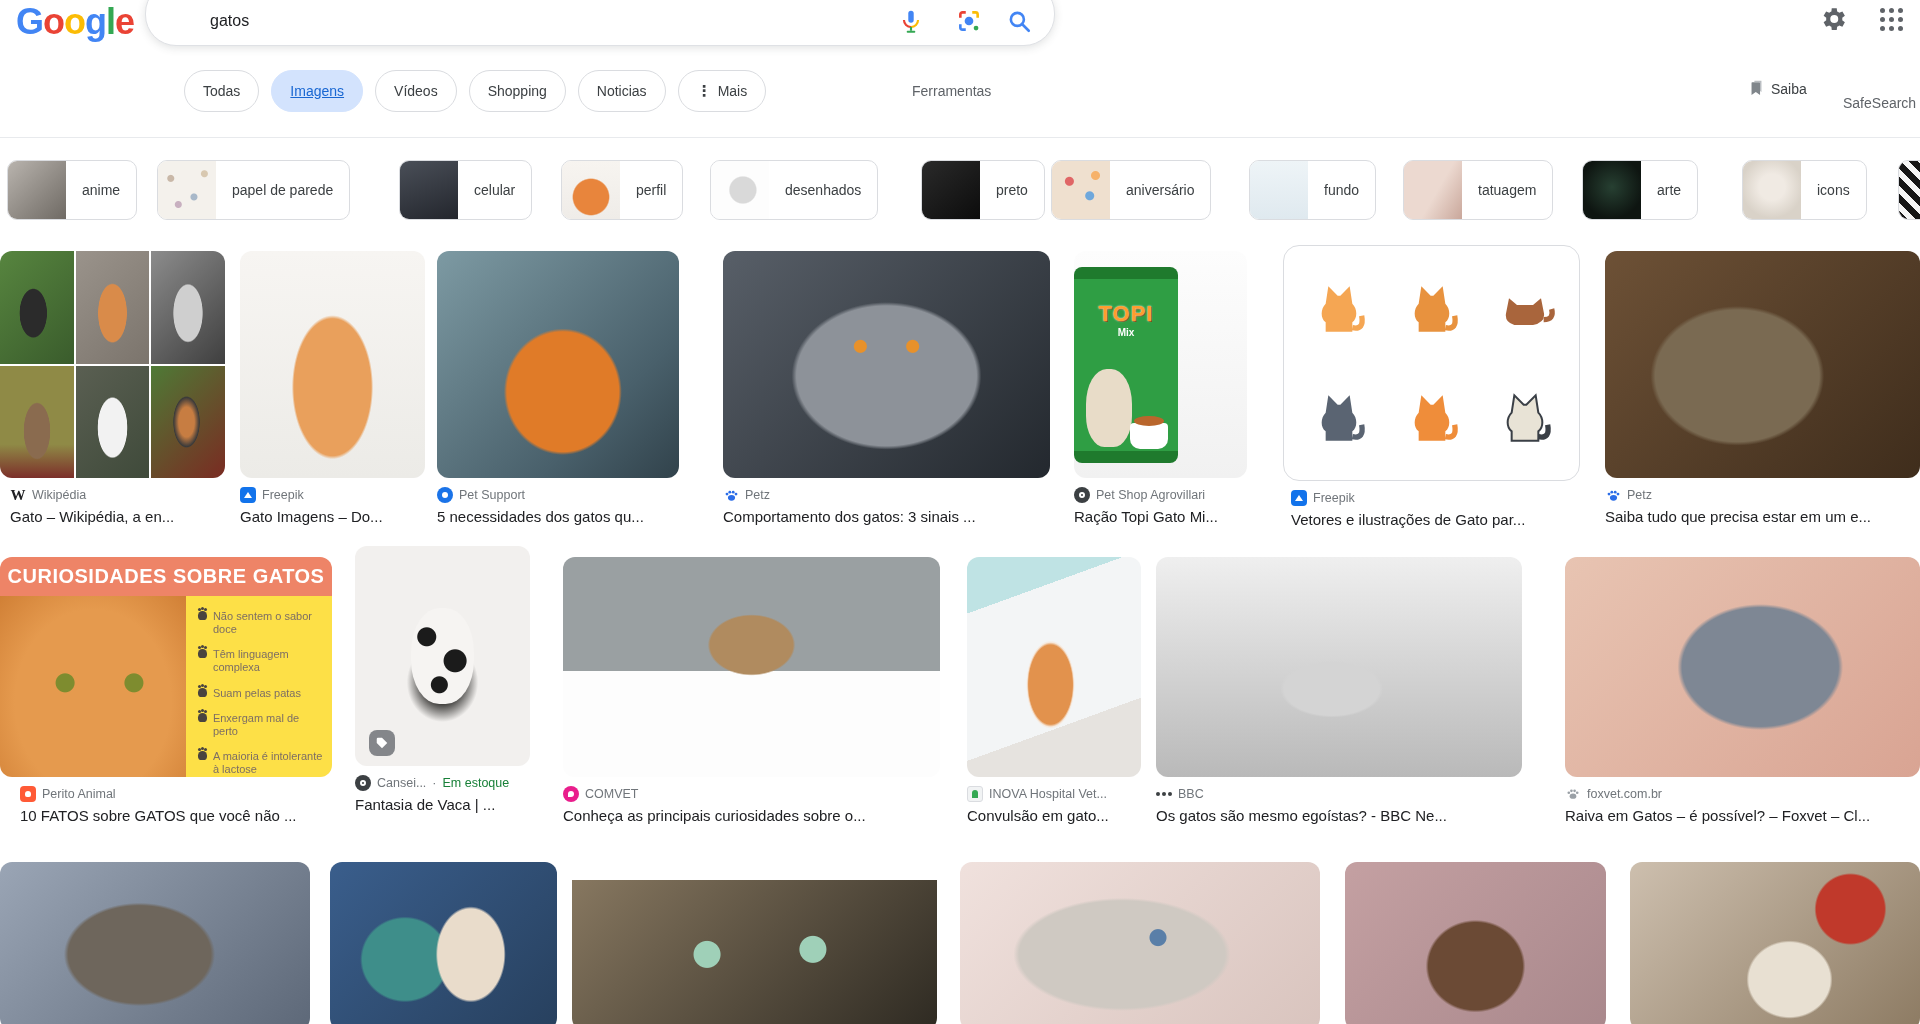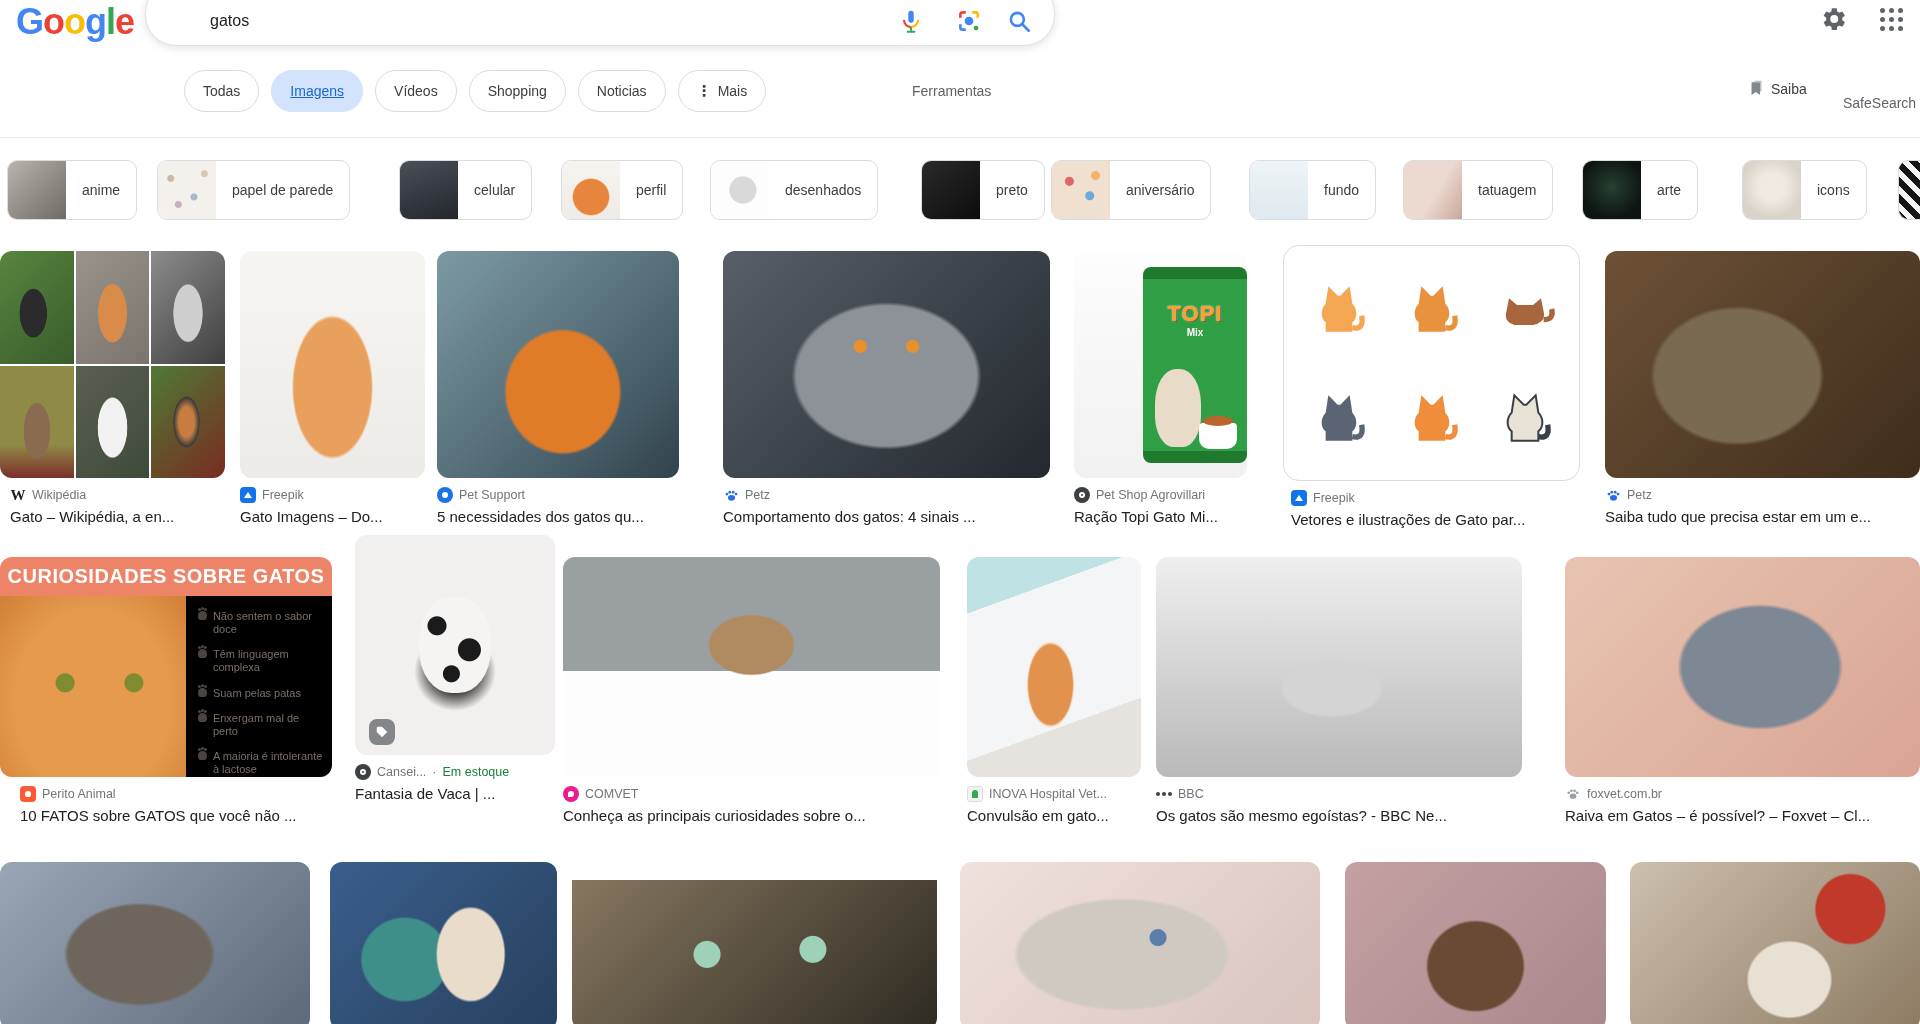--- a/index.html
+++ b/index.html
@@ -84,42 +84,42 @@
   .g3{background:radial-gradient(ellipse 35% 45% at 50% 55%,#cfcfcf 55%,transparent 58%),linear-gradient(135deg,#8c8c8c,#3f3f3f);}
   .g4{background:radial-gradient(ellipse 30% 42% at 50% 58%,#8a6b4f 58%,transparent 61%),linear-gradient(180deg,#8f8a46 70%,#7c2f2a);}
   .g5{background:radial-gradient(ellipse 34% 45% at 50% 55%,#f2f2f2 58%,transparent 61%),linear-gradient(135deg,#5a5f52,#3f4a3a);}
   .g6{background:radial-gradient(ellipse 30% 38% at 48% 50%,#c77d42 35%,#3a3a3a 58%,transparent 61%),linear-gradient(135deg,#4e7a36,#7a2b22);}
   .img-r1c2{background:radial-gradient(ellipse 36% 52% at 50% 60%,#e9a express 60%,transparent 62%),linear-gradient(180deg,#f7f5f2,#ecebe7);}
   .img-r1c2{background:radial-gradient(ellipse 36% 52% at 50% 60%,#e9a05c 58%,transparent 61%),linear-gradient(180deg,#f7f5f2,#ecebe7);}
   .img-r1c3{background:radial-gradient(ellipse 42% 48% at 52% 62%,#e07b28 55%,transparent 58%),linear-gradient(135deg,#7d9aa3,#49606b 70%,#31424b);}
   .img-r1c4{background:radial-gradient(circle at 42% 42%,#e8912a 6px,transparent 7px),
     radial-gradient(circle at 58% 42%,#e8912a 6px,transparent 7px),
     radial-gradient(ellipse 50% 56% at 50% 55%,#8d9299 55%,transparent 58%),linear-gradient(135deg,#585f68,#23282e);}
-  .img-r1c5{background:linear-gradient(180deg,#fdfdfd,#f1f1f1);display:flex;align-items:center;justify-content:flex-end;}
+  .img-r1c5{background:linear-gradient(180deg,#fdfdfd,#f1f1f1);display:flex;align-items:center;justify-content:flex-start;}
   .topi-bag{width:104px;height:196px;background:linear-gradient(180deg,#1f7a2d 0 6%,#2f9e44 6% 94%,#1f7a2d 94%);
     border-radius:8px;position:relative;text-align:center;}
   .topi-brand{margin-top:34px;font-size:22px;font-weight:800;color:#ff9d2e;text-shadow:0 0 2px #fff,1px 1px 0 #7a3b00;letter-spacing:1px;}
   .topi-line{font-size:10px;color:#fff;font-weight:bold;}
   .topi-cat{position:absolute;left:12px;bottom:16px;width:46px;height:78px;background:#e8dcc8;border-radius:45% 45% 40% 40%;}
   .topi-bowl{position:absolute;right:10px;bottom:14px;width:38px;height:26px;background:#fff;border-radius:4px 4px 10px 10px;}
   .topi-bowl::before{content:"";position:absolute;left:4px;top:-7px;width:30px;height:10px;background:#b9662c;border-radius:50%;}
   .vcard{border:1px solid #dadce0;border-radius:16px;background:#fff;padding:8px;box-sizing:border-box;}
   .img-r1c6{background:#fff;border-radius:10px;display:grid;grid-template-columns:1fr 1fr 1fr;grid-template-rows:1fr 1fr;
     align-items:center;justify-items:center;height:218px;}
   .img-r1c6 svg{width:64px;height:64px;}
   .img-r1c7{background:radial-gradient(ellipse 52% 58% at 42% 55%,#7a6a52 50%,transparent 53%),linear-gradient(135deg,#6d5136,#3f2d1c);}
   
   .info-card{background:#fdf7f4;overflow:hidden;display:flex;flex-direction:column;}
   .info-head{background:#ee8467;color:#fff;font-weight:800;font-size:20px;text-align:center;
     letter-spacing:.5px;padding:8px 0;white-space:nowrap;}
   .info-body{flex:1;display:flex;}
   .info-photo{width:56%;background:radial-gradient(circle at 35% 45%,#7e8c2f 9px,transparent 10px),
     radial-gradient(circle at 72% 45%,#7e8c2f 9px,transparent 10px),
     radial-gradient(ellipse 70% 80% at 50% 55%,#e59a4e 60%,#d07f35);}
-  .info-list{width:44%;background:#000000;padding:14px 8px 0 12px;box-sizing:border-box;}
+  .info-list{width:44%;background:#fde047;padding:14px 8px 0 12px;box-sizing:border-box;}
   .info-item{display:flex;gap:6px;align-items:flex-start;margin-bottom:13px;font-size:11px;color:#7d6e64;line-height:1.15;}
   .pawdot{width:9px;height:9px;flex:0 0 9px;margin-top:1px;background:#4a443f;border-radius:50% 50% 40% 40%;position:relative;}
   .pawdot::before{content:"";position:absolute;top:-3px;left:0;width:3px;height:3px;background:#4a443f;border-radius:50%;box-shadow:3px -1px 0 #4a443f,6px 0 0 #4a443f;}
   .img-r2c2{background:radial-gradient(ellipse 34% 30% at 50% 62%,#22211f 28%,#f2f0ee 60%),linear-gradient(180deg,#fafafa,#f1f0ee);position:relative;}
   .cowspots{position:absolute;left:32%;top:28%;width:36%;height:44%;border-radius:45%;
     background:radial-gradient(circle at 25% 30%,#1b1b1b 9px,transparent 10px),
     radial-gradient(circle at 70% 55%,#1b1b1b 11px,transparent 12px),
     radial-gradient(circle at 45% 80%,#1b1b1b 8px,transparent 9px),#f6f4f2;}
   .tagbadge{position:absolute;left:14px;bottom:10px;width:26px;height:26px;background:rgba(95,99,104,.75);
     border-radius:8px;display:flex;align-items:center;justify-content:center;}
@@ -319,21 +319,21 @@
           <svg viewBox="0 0 16 16" width="15" height="15">
             <ellipse cx="8" cy="10.5" rx="3.8" ry="3" fill="#2b6de8"></ellipse>
             <circle cx="3.2" cy="6.5" r="1.5" fill="#2b6de8"></circle>
             <circle cx="6.2" cy="4.4" r="1.5" fill="#2b6de8"></circle>
             <circle cx="9.8" cy="4.4" r="1.5" fill="#2b6de8"></circle>
             <circle cx="12.8" cy="6.5" r="1.5" fill="#2b6de8"></circle>
           </svg>
         </span>
         <span>Petz</span>
       </div>
-    <div class="title">Comportamento dos gatos: 4 sinais ...</div>
+    <div class="title">Comportamento dos gatos: 3 sinais ...</div>
   </div>
 </div>
 
 <div class="card r1" style="left:1074px;top:251px;width:173px">
   <div class="cimg img-r1c5">
     <div class="topi-bag">
       <div class="topi-brand">TOPI</div>
       <div class="topi-line">Mix</div>
       <div class="topi-cat"></div>
       <div class="topi-bowl"></div>
@@ -436,21 +436,21 @@
   </div>
   <div class="cap" style="padding-left:20px">
     <div class="srcrow">
         <span class="fav f-perito"></span>
         <span>Perito Animal</span>
       </div>
     <div class="title">10 FATOS sobre GATOS que você não ...</div>
   </div>
 </div>
 
-<div class="card r2" style="left:355px;top:535px;width:200px">
+<div class="card r2" style="left:355px;top:546px;width:175px">
   <div class="cimg img-r2c2">
     <div class="cowspots"></div>
     <div class="tagbadge">
       <svg viewBox="0 0 24 24" width="14" height="14">
           <path fill="#fff" d="M3 12V5a2 2 0 0 1 2-2h7l9 9-9 9z"></path>
         </svg>
     </div>
   </div>
   <div class="cap">
     <div class="srcrow">

